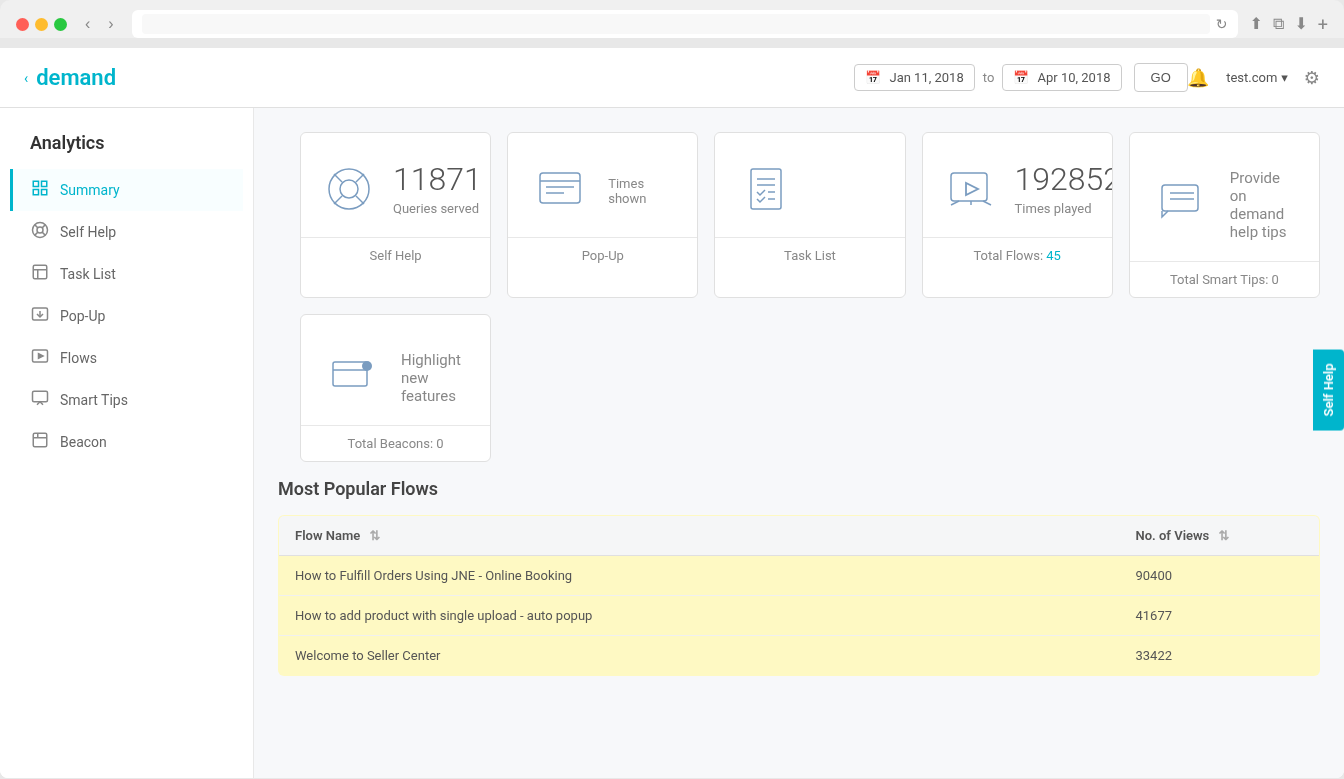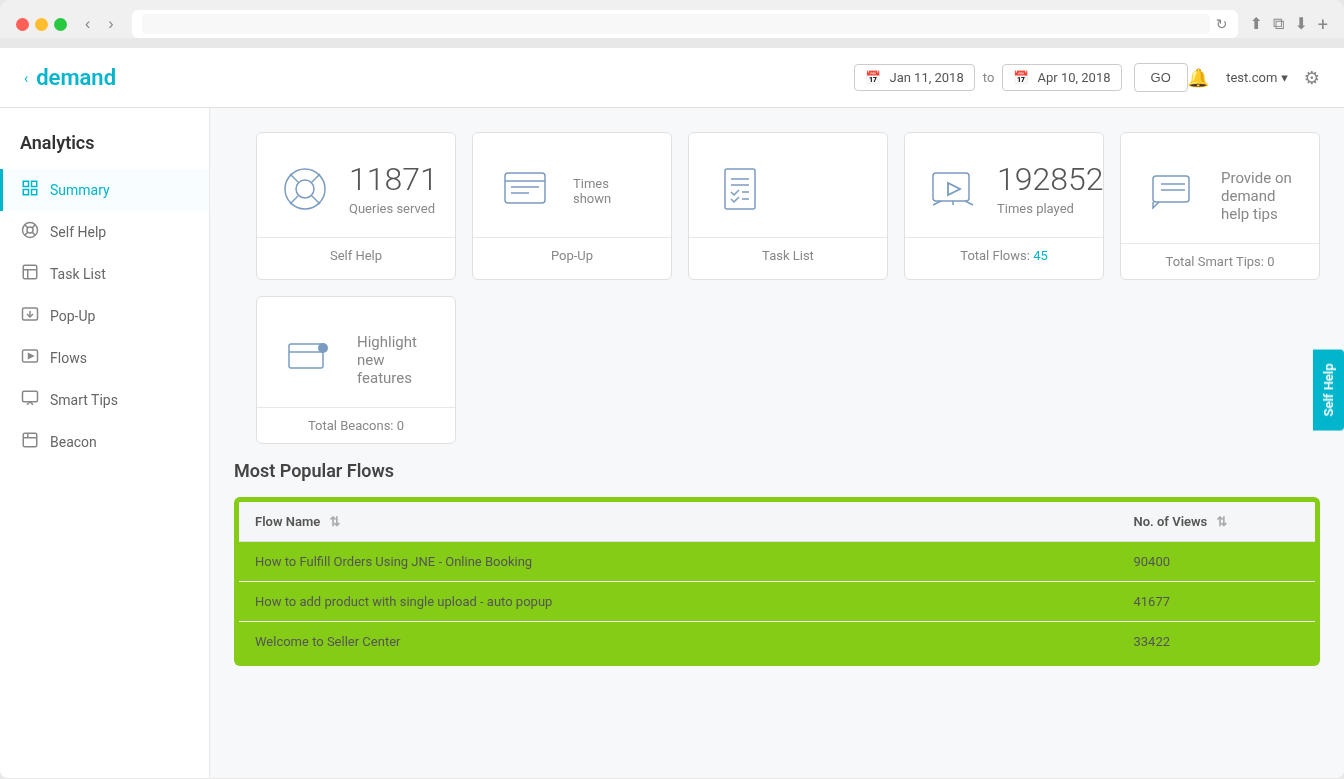--- a/index.html
+++ b/index.html
@@ -35,21 +35,21 @@
     .go-btn { background: white; border: 1px solid #ccc; border-radius: 4px; padding: 6px 16px; font-size: 13px; color: #555; cursor: pointer; margin-left: 4px; }
     .header-right { display: flex; align-items: center; gap: 16px; margin-left: auto; }
     .bell-icon { color: #888; font-size: 18px; cursor: pointer; }
     .user-dropdown { display: flex; align-items: center; gap: 4px; color: #555; font-size: 13px; cursor: pointer; justify-content: center; }
     .gear-icon { color: #888; font-size: 18px; cursor: pointer; }
 
     
     .main-layout { display: flex; flex: 1; overflow: hidden; }
 
     
-    .sidebar { width: 210px; background: white; border-right: 1px solid #e8e8e8; padding: 16px 0; flex-shrink: 0; }
+    .sidebar { width: 254px; background: white; border-right: 1px solid #e8e8e8; padding: 16px 10px; flex-shrink: 0; }
     .sidebar-section-title { font-size: 18px; font-weight: 600; color: #333; padding: 8px 20px 16px; }
     .sidebar-item { display: flex; align-items: center; gap: 10px; padding: 10px 20px; cursor: pointer; color: #666; font-size: 14px; position: relative; }
     .sidebar-item.active { color: #00b5cc; border-left: 3px solid #00b5cc; padding-left: 17px; background: #f8feff; }
     .sidebar-icon { font-size: 16px; width: 20px; text-align: center; }
 
     
     .content { flex: 1; background: #f7f8fa; overflow-y: auto; padding: 24px; }
 
     
     .stats-grid { display: grid; grid-template-columns: repeat(5, 1fr); gap: 16px; margin-bottom: 16px; padding-left: 22px; }
@@ -59,21 +59,21 @@
     .stat-icon svg { width: 48px; height: 48px; stroke: #7a9cc0; fill: none; stroke-width: 1.5; }
     .stat-info { flex: 1; }
     .stat-number { font-size: 32px; font-weight: 300; color: #555; line-height: 1.1; }
     .stat-label { font-size: 13px; color: #888; margin-top: 4px; }
     .stat-card-footer { border-top: 1px solid #e8e8e8; padding: 10px 24px; font-size: 13px; color: #888; text-align: center; }
     .stat-card-footer a { color: #00b5cc; text-decoration: none; margin-top: 37px; }
     .stat-text-main { font-size: 15px; color: #888; margin-top: 8px; }
 
     
     .section-title { font-size: 18px; font-weight: 600; color: #444; margin-bottom: 16px; }
-    .data-table { width: 100%; border-collapse: collapse; background: #84cc16; border: 5px solid #3b82f6; border-radius: 6px; overflow: hidden; }
+    .data-table { width: 100%; border-collapse: collapse; background: #fef9c3; border: 1px solid #3b82f6; border-radius: 6px; overflow: hidden; }
     .data-table th { background: #f5f6f7; padding: 12px 16px; text-align: left; font-size: 13px; font-weight: 600; color: #555; border-bottom: 1px solid #e0e0e0; }
     .data-table td { padding: 12px 16px; font-size: 13px; color: #555; border-bottom: 1px solid #f0f0f0; }
     .data-table th .sort-icon { margin-left: 6px; color: #aaa; }
 
     
     .self-help-tab { position: fixed; right: 0; top: 50%; transform: translateY(-50%); background: #00b5cc; color: white; writing-mode: vertical-rl; text-orientation: mixed; transform: translateY(-50%) rotate(180deg); padding: 14px 8px; font-size: 13px; font-weight: 600; cursor: pointer; border-radius: 0 4px 4px 0; z-index: 100; }
   </style>
 </head>
 <body>
 

